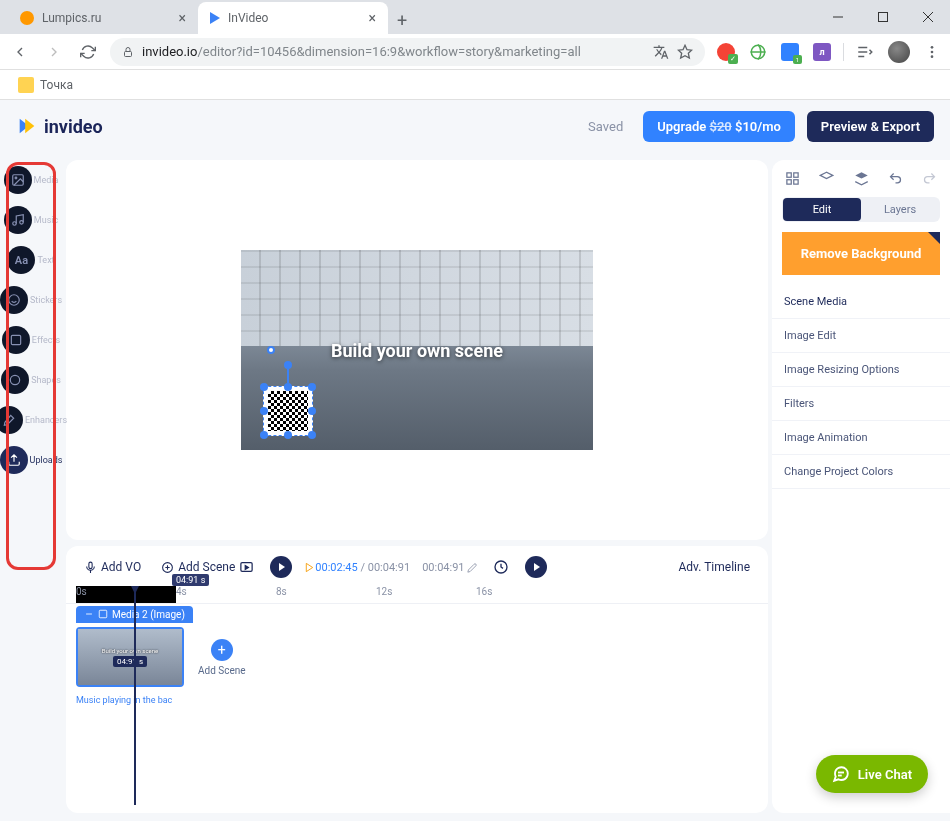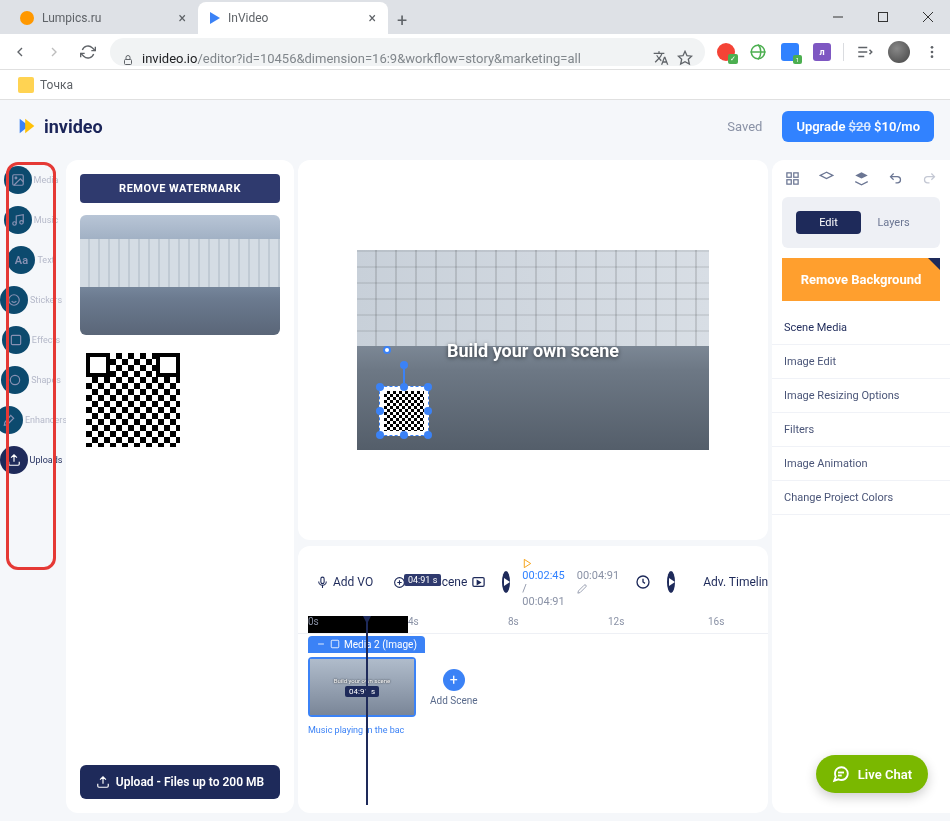--- a/index.html
+++ b/index.html
@@ -8,21 +8,21 @@
 .tabs { flex:1; display:flex; align-items:flex-end; height:34px; padding-left:8px; background:#dee1e6; }
 .tab { display:flex; align-items:center; gap:8px; padding:0 12px; height:32px; min-width:190px; border-radius:8px 8px 0 0; font-size:12px; color:#5f6368; position:relative; }
 .tab.active { background:#fff; }
 .tab-close { margin-left:auto; color:#5f6368; cursor:pointer; font-size:14px; }
 .tab-add { width:28px; height:28px; display:flex; align-items:center; justify-content:center; color:#5f6368; cursor:pointer; font-size:18px; }
 .win-btns { display:flex; height:34px; background:#dee1e6; }
 .win-btn { width:45px; display:flex; align-items:center; justify-content:center; color:#333; cursor:pointer; }
 .addr-bar { height:36px; background:#fff; display:flex; align-items:center; padding:0 8px; gap:10px; border-bottom:1px solid #e0e0e0; }
 .nav-ico { color:#5f6368; cursor:pointer; display:flex; padding:4px; }
 .nav-ico.dim { color:#bdbdbd; }
-.url-wrap { flex:1; display:flex; align-items:flex-end; height:28px; background:#f1f3f4; border-radius:14px; padding:0 12px; gap:8px; }
+.url-wrap { flex:1; display:flex; align-items:center; height:28px; background:#f1f3f4; border-radius:14px; padding:0 12px; gap:8px; }
 .url-txt { flex:1; font-size:13px; color:#202124; white-space:nowrap; overflow:hidden; }
 .url-txt .dom { color:#202124; }
 .url-txt .path { color:#80868b; }
 .ext-ico { display:flex; cursor:pointer; padding:2px; }
 .bookmarks { height:30px; background:#fff; display:flex; align-items:center; padding:0 12px; gap:8px; font-size:12px; color:#5f6368; border-bottom:1px solid #e0e0e0; }
 .bm-item { display:flex; align-items:center; gap:6px; padding:2px 6px; cursor:pointer; }
 .bm-ico { width:16px; height:16px; background:#ffd352; border-radius:2px; }
 .app { height:721px; display:flex; flex-direction:column; background:#f5f7fa; }
 .app-head { height:52px; display:flex; align-items:center; padding:0 16px; gap:12px; }
 .logo { display:flex; align-items:center; gap:6px; font-weight:700; color:#1b2559; font-size:18px; }
@@ -31,21 +31,21 @@
 .saved { color:#8a92a6; font-size:13px; margin-right:8px; }
 .btn { padding:8px 14px; border-radius:6px; font-size:13px; font-weight:600; cursor:pointer; border:none; }
 .btn-upgrade { background:#3182ff; color:#fff; }
 .btn-preview { background:#1e2a5a; color:#fff; }
 .strike { text-decoration:line-through; opacity:0.8; }
 .body { flex:1; display:flex; overflow:hidden; }
 .asset-rail { width:62px; background:#f5f7fa; display:flex; flex-direction:column; align-items:center; padding-top:10px; gap:4px; position:relative; }
 .rail-annot { position:absolute; top:10px; left:6px; right:6px; height:408px; border:3px solid #e53935; border-radius:12px; pointer-events:none; }
 .rail-item { display:flex; flex-direction:row; align-items:center; gap:2px; cursor:pointer; padding:4px 0; color:#b5b9c9; font-size:9px; }
 .rail-item.active { color:#1e2a5a; }
-.rail-ico { width:28px; height:28px; border-radius:50%; background:#0c4a6e; color:#8891b3; display:flex; align-items:center; justify-content:center; }
+.rail-ico { width:28px; height:28px; border-radius:50%; background:#0f172a; color:#8891b3; display:flex; align-items:center; justify-content:center; }
 .rail-item.active .rail-ico { background:#1e2a5a; color:#fff; }
 .uploads-panel { width:228px; background:#fff; border-radius:12px; margin:8px 0 8px 4px; padding:14px; display:flex; flex-direction:column; gap:12px; position:relative; }
 .remove-wm { background:#2f3a6e; color:#fff; text-align:center; padding:8px; border-radius:4px; font-size:11px; font-weight:700; cursor:pointer; letter-spacing:0.5px; }
 .thumb { width:100%; height:120px; border-radius:6px; background:linear-gradient(180deg,#b8c5d6 0%,#8b9db3 40%,#6b7a8f 70%,#5a6678 100%); position:relative; display:flex; align-items:center; justify-content:center; }
 .play-tri { width:0; height:0; border-left:18px solid rgba(255,255,255,0.9); border-top:12px solid transparent; border-bottom:12px solid transparent; }
 .buildings { position:absolute; top:20%; left:0; right:0; height:40%; background:repeating-linear-gradient(90deg,#d4dce4 0,#d4dce4 8px,#c0cad4 8px,#c0cad4 10px); }
 .qr { width:106px; height:106px; background:#fff; padding:6px; }
 .qr-inner { width:100%; height:100%; background:
  repeating-conic-gradient(#000 0 25%,#fff 0 50%) 0 0/12px 12px,
  linear-gradient(#000,#000); background-blend-mode:difference; position:relative; }
@@ -88,21 +88,21 @@
 .clip-dots { position:absolute; top:-4px; left:calc(50% - 8px); color:#3b82f6; font-size:14px; letter-spacing:1px; }
 .add-scene { display:flex; flex-direction:column; align-items:center; gap:4px; font-size:10px; color:#5a6b8c; cursor:pointer; }
 .add-circ { width:22px; height:22px; border-radius:50%; background:#3b82f6; color:#fff; display:flex; align-items:center; justify-content:center; font-size:14px; }
 .playhead { position:absolute; left:68px; top:0; bottom:0; width:2px; background:#1e2a5a; z-index:5; pointer-events:none; }
 .playhead::before { content:''; position:absolute; top:-2px; left:-4px; width:10px; height:10px; background:#1e2a5a; clip-path:polygon(0 0,100% 0,50% 100%); }
 .tl-body { position:relative; flex:1; overflow:hidden; }
 .music-note { font-size:9px; color:#3b82f6; padding:4px 10px; }
 .right-rail { width:178px; background:#fff; border-radius:12px 0 0 12px; margin:8px 0; display:flex; flex-direction:column; }
 .rr-top { display:flex; gap:6px; padding:8px 10px; justify-content:space-between; color:#6b7693; }
 .rr-ico { cursor:pointer; padding:3px; display:flex; }
-.tab-sw { display:flex; margin:0 10px; background:#eef0f5; border-radius:6px; padding:14px; font-size:11px; }
+.tab-sw { display:flex; margin:0 10px; background:#eef0f5; border-radius:6px; padding:1px; font-size:11px; }
 .tab-sw > div { flex:1; text-align:center; padding:5px; cursor:pointer; border-radius:4px; color:#6b7693; }
 .tab-sw > div.on { background:#1e2a5a; color:#fff; }
 .rm-bg { background:#ff9f2e; color:#fff; font-weight:700; text-align:center; padding:14px 8px; margin:10px; font-size:13px; cursor:pointer; position:relative; }
 .rm-bg::after { content:''; position:absolute; top:0; right:0; border-top:12px solid #1e2a5a; border-left:12px solid transparent; }
 .rr-sec { padding:10px 12px; font-size:11px; color:#4a5578; border-bottom:1px solid #f0f2f7; cursor:pointer; }
 .rr-sec.head { font-weight:400; color:#1e2a5a; }
 .chat { position:fixed; right:22px; bottom:28px; background:#7ab800; color:#fff; padding:10px 16px; border-radius:22px; display:flex; align-items:center; gap:8px; font-weight:600; font-size:13px; cursor:pointer; box-shadow:0 4px 12px rgba(0,0,0,0.2); }
 svg { display:block; }
 .tl-tools-wrap { position:relative; }
 </style>
@@ -227,20 +227,21 @@
           <svg width="22" height="22" viewBox="0 0 24 24">
             <polygon points="4,4 14,12 4,20" fill="#3b82f6"></polygon>
             <polygon points="10,4 20,12 10,20" fill="#ffc107"></polygon>
           </svg>
         </span>
       <span>invideo</span>
     </div>
     <div class="spacer"></div>
     <span class="saved">Saved</span>
     <button class="btn btn-upgrade"><span>Upgrade </span><span class="strike">$20</span><span> $10/mo</span></button>
+    <button class="btn btn-preview">Preview &amp; Export</button>
   </div>
 
   <div class="body">
 
     <div class="asset-rail">
       <div class="rail-annot"></div>
       <div class="rail-item">
           <span class="rail-ico">
             <svg width="14" height="14" viewBox="0 0 24 24" fill="none" stroke="currentColor" stroke-width="2">
               <rect x="3" y="3" width="18" height="18" rx="2"></rect>
@@ -300,36 +301,20 @@
       <div class="rail-item active">
           <span class="rail-ico">
             <svg width="14" height="14" viewBox="0 0 24 24" fill="none" stroke="currentColor" stroke-width="2">
               <path d="M21 15v4a2 2 0 01-2 2H5a2 2 0 01-2-2v-4M17 8l-5-5-5 5M12 3v12"></path>
             </svg>
           </span>
           <span>Uploads</span>
         </div>
     </div>
 
-    <div class="uploads-panel">
-      <div class="remove-wm">REMOVE WATERMARK</div>
-      <div class="thumb">
-        <div class="buildings"></div>
-        <div class="play-tri"></div>
-      </div>
-      <div class="qr">
-          <div class="qr-inner"></div>
-        </div>
-      <div class="upload-btn">
-        <svg width="14" height="14" viewBox="0 0 24 24" fill="none" stroke="#fff" stroke-width="2">
-            <path d="M21 15v4a2 2 0 01-2 2H5a2 2 0 01-2-2v-4M17 8l-5-5-5 5M12 3v12"></path>
-          </svg>
-        <span>Upload - Files up to 200 MB</span>
-      </div>
-    </div>
 
     <div class="main-col">
       <div class="canvas-card">
         <div class="canvas">
           <div class="bld"></div>
           <div class="origin"></div>
           <div class="canvas-txt">Build your own scene</div>
           <div class="sel-qr">
             <div class="rot-line"></div>
               <div class="rot-handle"></div>

